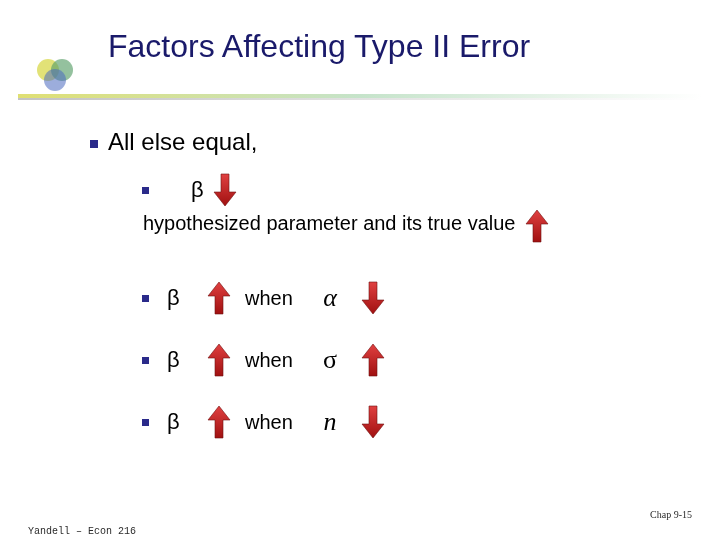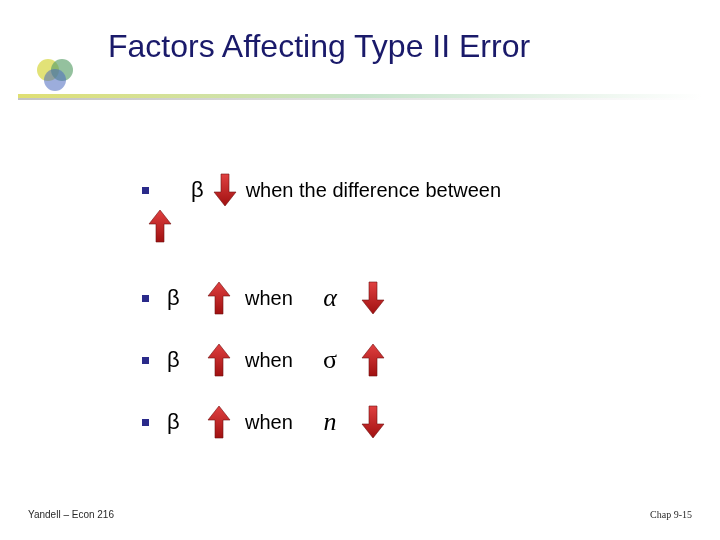--- a/index.html
+++ b/index.html
@@ -30,21 +30,21 @@
   .row .bullet-sq { flex: 0 0 auto; }
   .row .beta-box { width: 26px; text-align: left; }
   .row .arrow-box { width: 36px; display: flex; justify-content: center; }
   .row .when-box { width: 60px; text-align: left; }
   .row .sym-box { width: 34px; text-align: center; }
   .row .arrow-box2 { width: 36px; display: flex; justify-content: center; }
 
   .arrow { display: inline-block; }
   .arrow svg { display: block; }
 
-  .footer-left { position: absolute; bottom: 20px; left: 28px; font-size: 10px; color: #2a2a2a; font-family: Liberation Sans, sans-serif; margin-top: 23px; }
+  .footer-left { position: absolute; bottom: 3px; left: 28px; font-size: 10px; color: #2a2a2a; font-family: Liberation Mono, monospace; margin-top: 23px; }
   .footer-right { position: absolute; bottom: 20px; right: 28px; font-size: 10px; color: #2a2a2a; font-family: Liberation Serif, serif; }
 </style>
 </head>
 <body>
 <div class="slide">
 
   <div class="logo">
     <svg viewBox="0 0 44 38">
       <circle cx="14" cy="14" r="11" fill="#d8d84a" fill-opacity="0.75"></circle>
       <circle cx="28" cy="14" r="11" fill="#5aa06a" fill-opacity="0.65"></circle>
@@ -52,40 +52,43 @@
     </svg>
   </div>
 
   <div class="title">Factors Affecting Type II Error</div>
 
   <div class="underline">
     <div class="grad"></div>
     <div class="shadow"></div>
   </div>
 
+  <div class="line-main">
+    <span class="bullet-sq"></span><span>All else equal,</span>
+  </div>
 
   <div class="sub-block" style="top:172px;">
     <div style="display:flex; align-items:center; gap:8px;">
       <span class="bullet-sq sm"></span>
       <span style="width:16px;"></span>
       <span class="beta">β</span>
       <span class="arrow">
         <svg width="26" height="36" viewBox="0 0 26 36">
           <defs>
               <linearGradient id="gdn1" x1="0" y1="0" x2="0" y2="1">
                 <stop offset="0" stop-color="#e04040"></stop>
                 <stop offset="1" stop-color="#a01010"></stop>
               </linearGradient>
             </defs>
           <path d="M9 2 H17 V20 H24 L13 34 L2 20 H9 Z" fill="url(#gdn1)" stroke="#701010" stroke-width="0.6"></path>
         </svg>
       </span>
-      <span class="sub-text">when the difference between</span>
     </div>
     <div style="padding-left:1px;">
+      <span class="sub-text">hypothesized parameter and its true value</span>
       <span class="arrow" style="vertical-align:middle; margin-left:4px;">
         <svg width="26" height="36" viewBox="0 0 26 36">
           <defs>
               <linearGradient id="gup1" x1="0" y1="0" x2="0" y2="1">
                 <stop offset="0" stop-color="#e04040"></stop>
                 <stop offset="1" stop-color="#a01010"></stop>
               </linearGradient>
             </defs>
           <path d="M13 2 L24 16 H17 V34 H9 V16 H2 Z" fill="url(#gup1)" stroke="#701010" stroke-width="0.6"></path>
         </svg>

